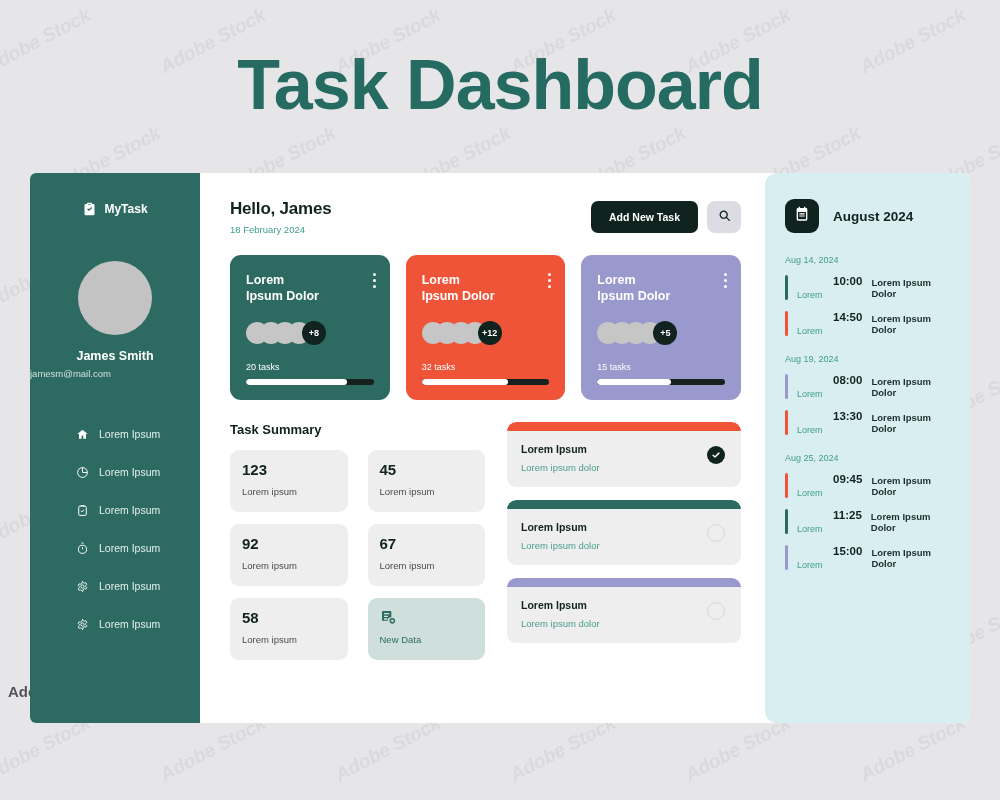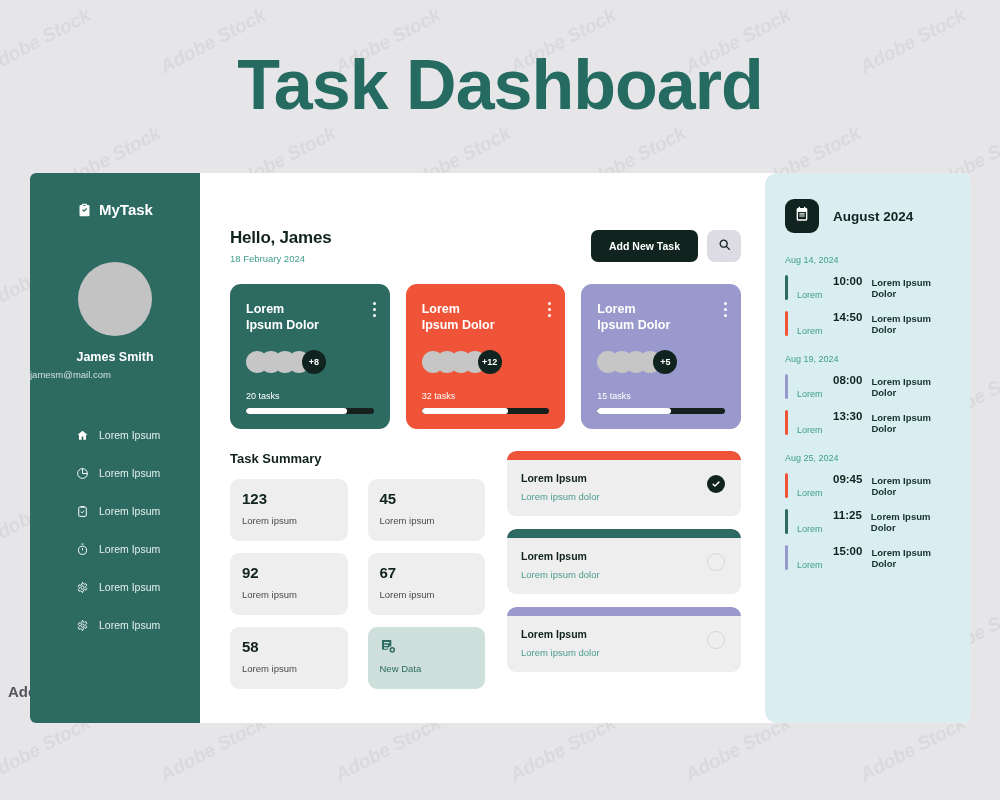--- a/index.html
+++ b/index.html
@@ -56,21 +56,21 @@
 
   
   .sidebar {
     width: 170px; flex: 0 0 170px;
     background: #2d6b62;
     padding: 28px 0 0 0;
     position: relative;
   }
   .brand {
     display: flex; align-items: center; justify-content: center; gap: 7px;
-    color: #ffffff; font-size: 15px; font-weight: bold;
+    color: #ffffff; font-size: 12px; font-weight: bold;
   }
   .brand svg { display: block; }
   .avatar {
     width: 74px; height: 74px; border-radius: 50%;
     background: #c3c3c3;
     margin: 44px auto 0 auto;
   }
   .profile-name {
     margin-top: 14px; text-align: center;
     color: #ffffff; font-size: 12.5px; font-weight: bold;
@@ -88,21 +88,21 @@
   }
   .nav-item svg { display: block; flex: 0 0 14px; }
 
   
   .main {
     flex: 1 1 auto;
     padding: 26px 24px 0 30px;
     min-width: 0;
     position: relative;
   }
-  .topbar { display: flex; align-items: flex-start; margin-top: 29px; }
+  .topbar { display: flex; align-items: flex-start; }
   .greeting { flex: 1 1 auto; }
   .hello {
     font-size: 17px; font-weight: bold; color: #10231f; letter-spacing: -.2px;
   }
   .hello-date { margin-top: 5px; font-size: 9.5px; color: #3f9c8c; }
   .topbar-actions { display: flex; align-items: center; gap: 9px; padding-top: 2px; }
   .btn-add {
     background: #10231f; color: #ffffff;
     font-size: 10.5px; font-weight: bold;
     border: none; border-radius: 7px;

